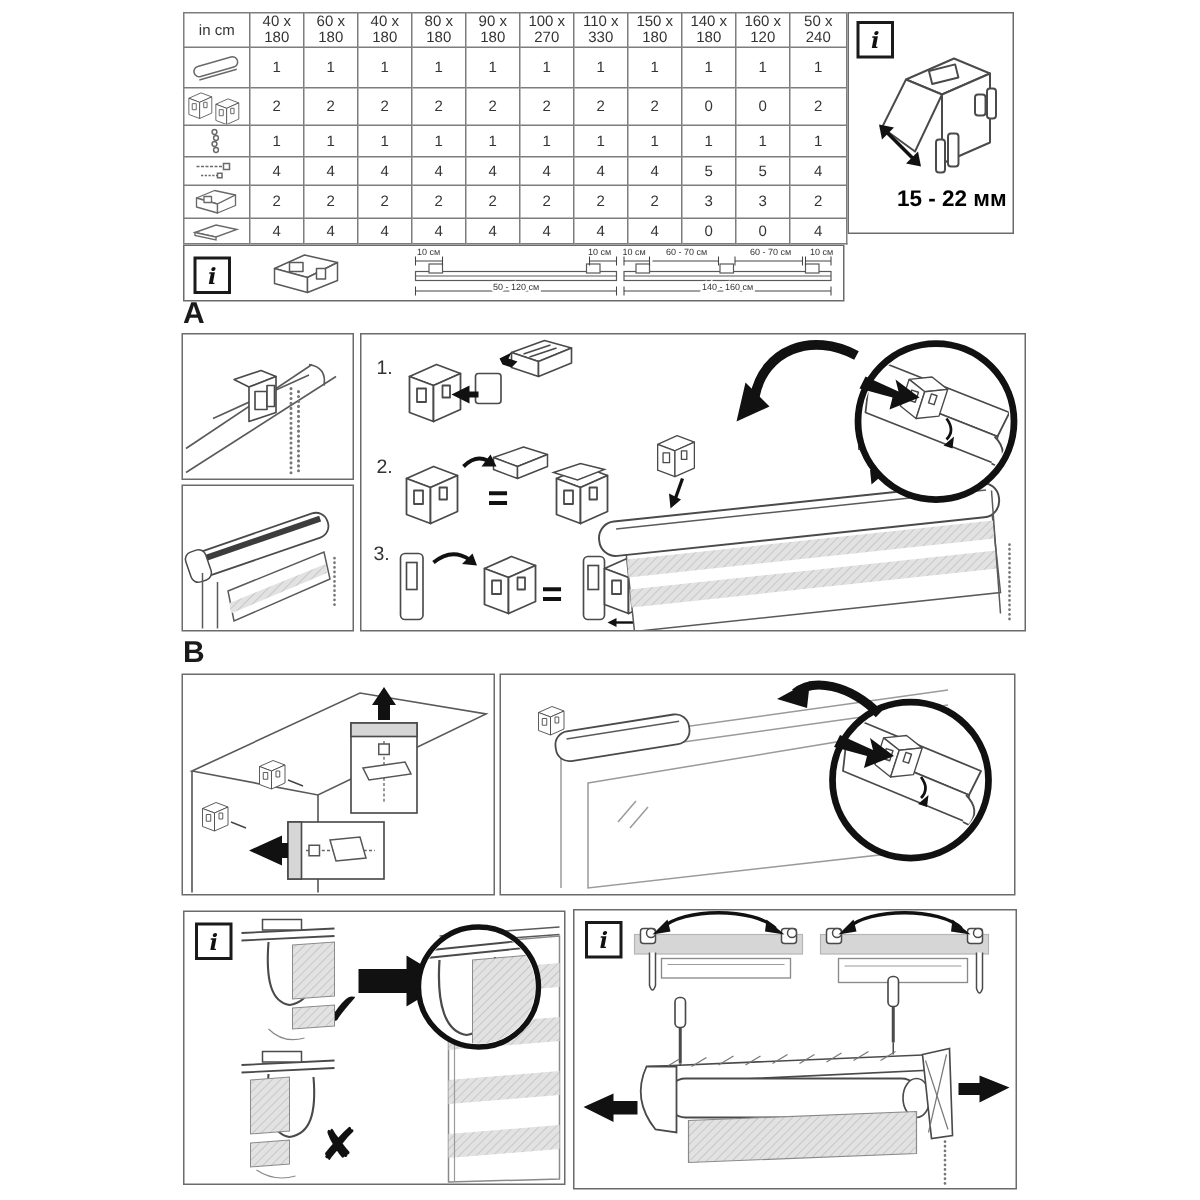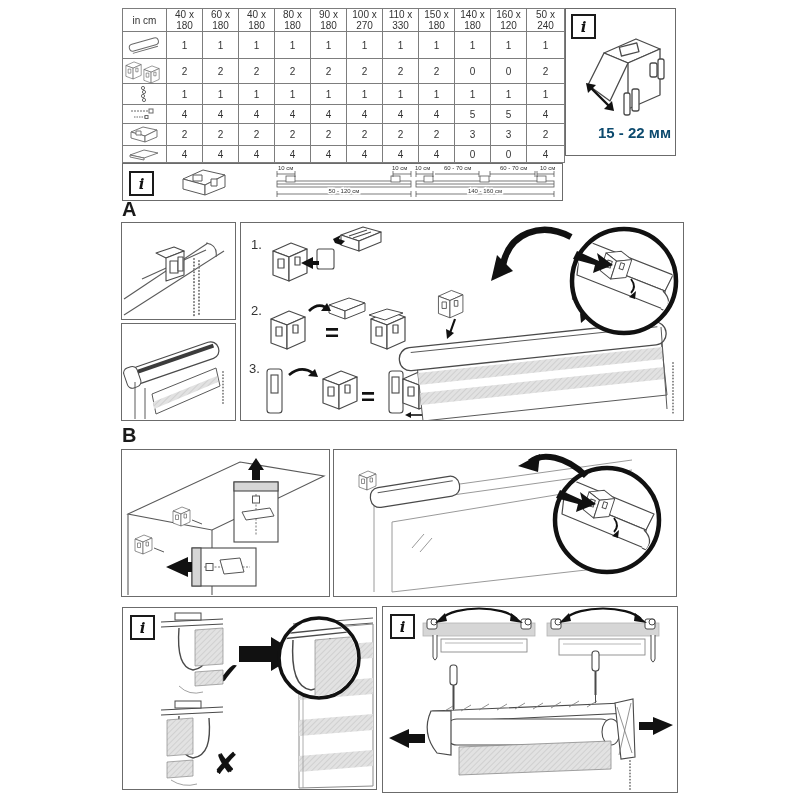--- a/index.html
+++ b/index.html
@@ -13,21 +13,21 @@
   table.parts{position:absolute;left:122px;top:8px;border-collapse:collapse;table-layout:fixed;background:#fff;}
   table.parts td,table.parts th{border:1px solid #7d7d7d;text-align:center;vertical-align:middle;
         font-size:10px;font-weight:400;color:#333;padding:0;overflow:hidden;}
   table.parts th{font-size:10px;}
   td.iconcell{padding:0;}
   .qty{font-size:10.5px;}
   .stepnum{position:absolute;font-size:13px;color:#333;}
   .eq{position:absolute;font-size:24px;font-weight:900;color:#111;letter-spacing:-1px;}
   .mark{position:absolute;font-size:30px;font-weight:900;color:#111;font-family:"DejaVu Sans",sans-serif;}
   .rangelabel{position:absolute;left:0;right:0;bottom:14px;text-align:center;
-        font-size:15px;font-weight:700;color:#0c4a6e;padding-left:28px;}
+        font-size:15px;font-weight:700;color:#000000;padding-left:28px;}
   svg{display:block;}
   svg text{font-family:"Liberation Sans",sans-serif;}
   .dim{font-size:6px;fill:#333;}
   .total{font-size:6px;fill:#333;}
 </style>
 </head>
 <body>
 
 <div id="canvas">
 

